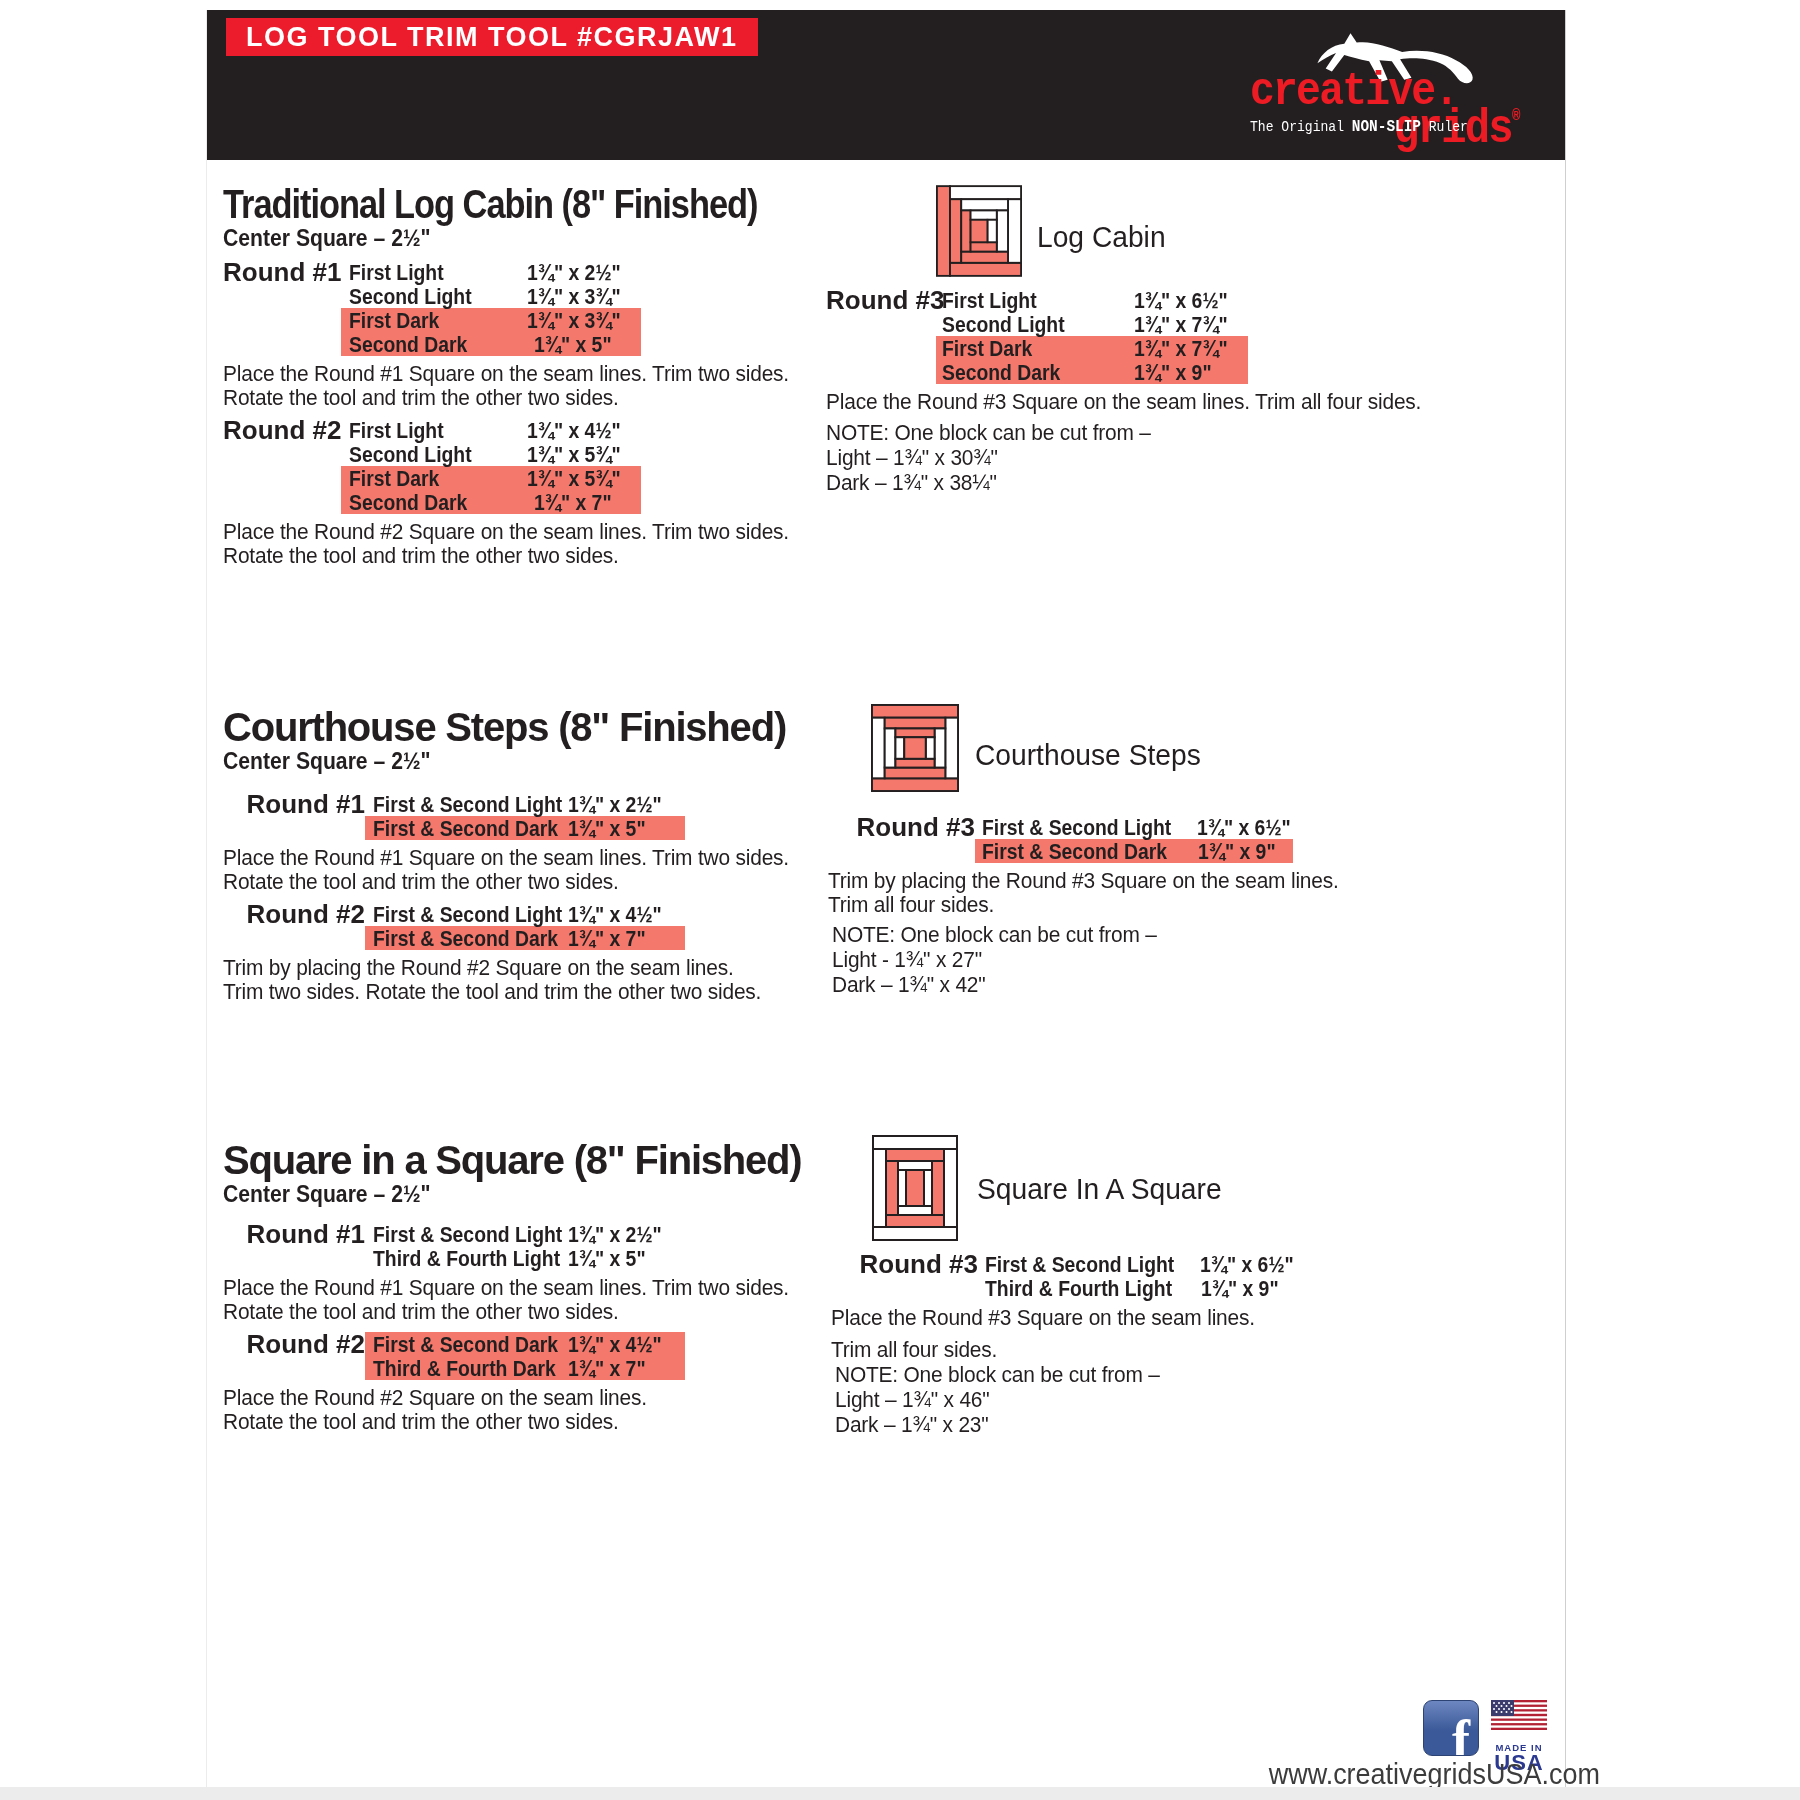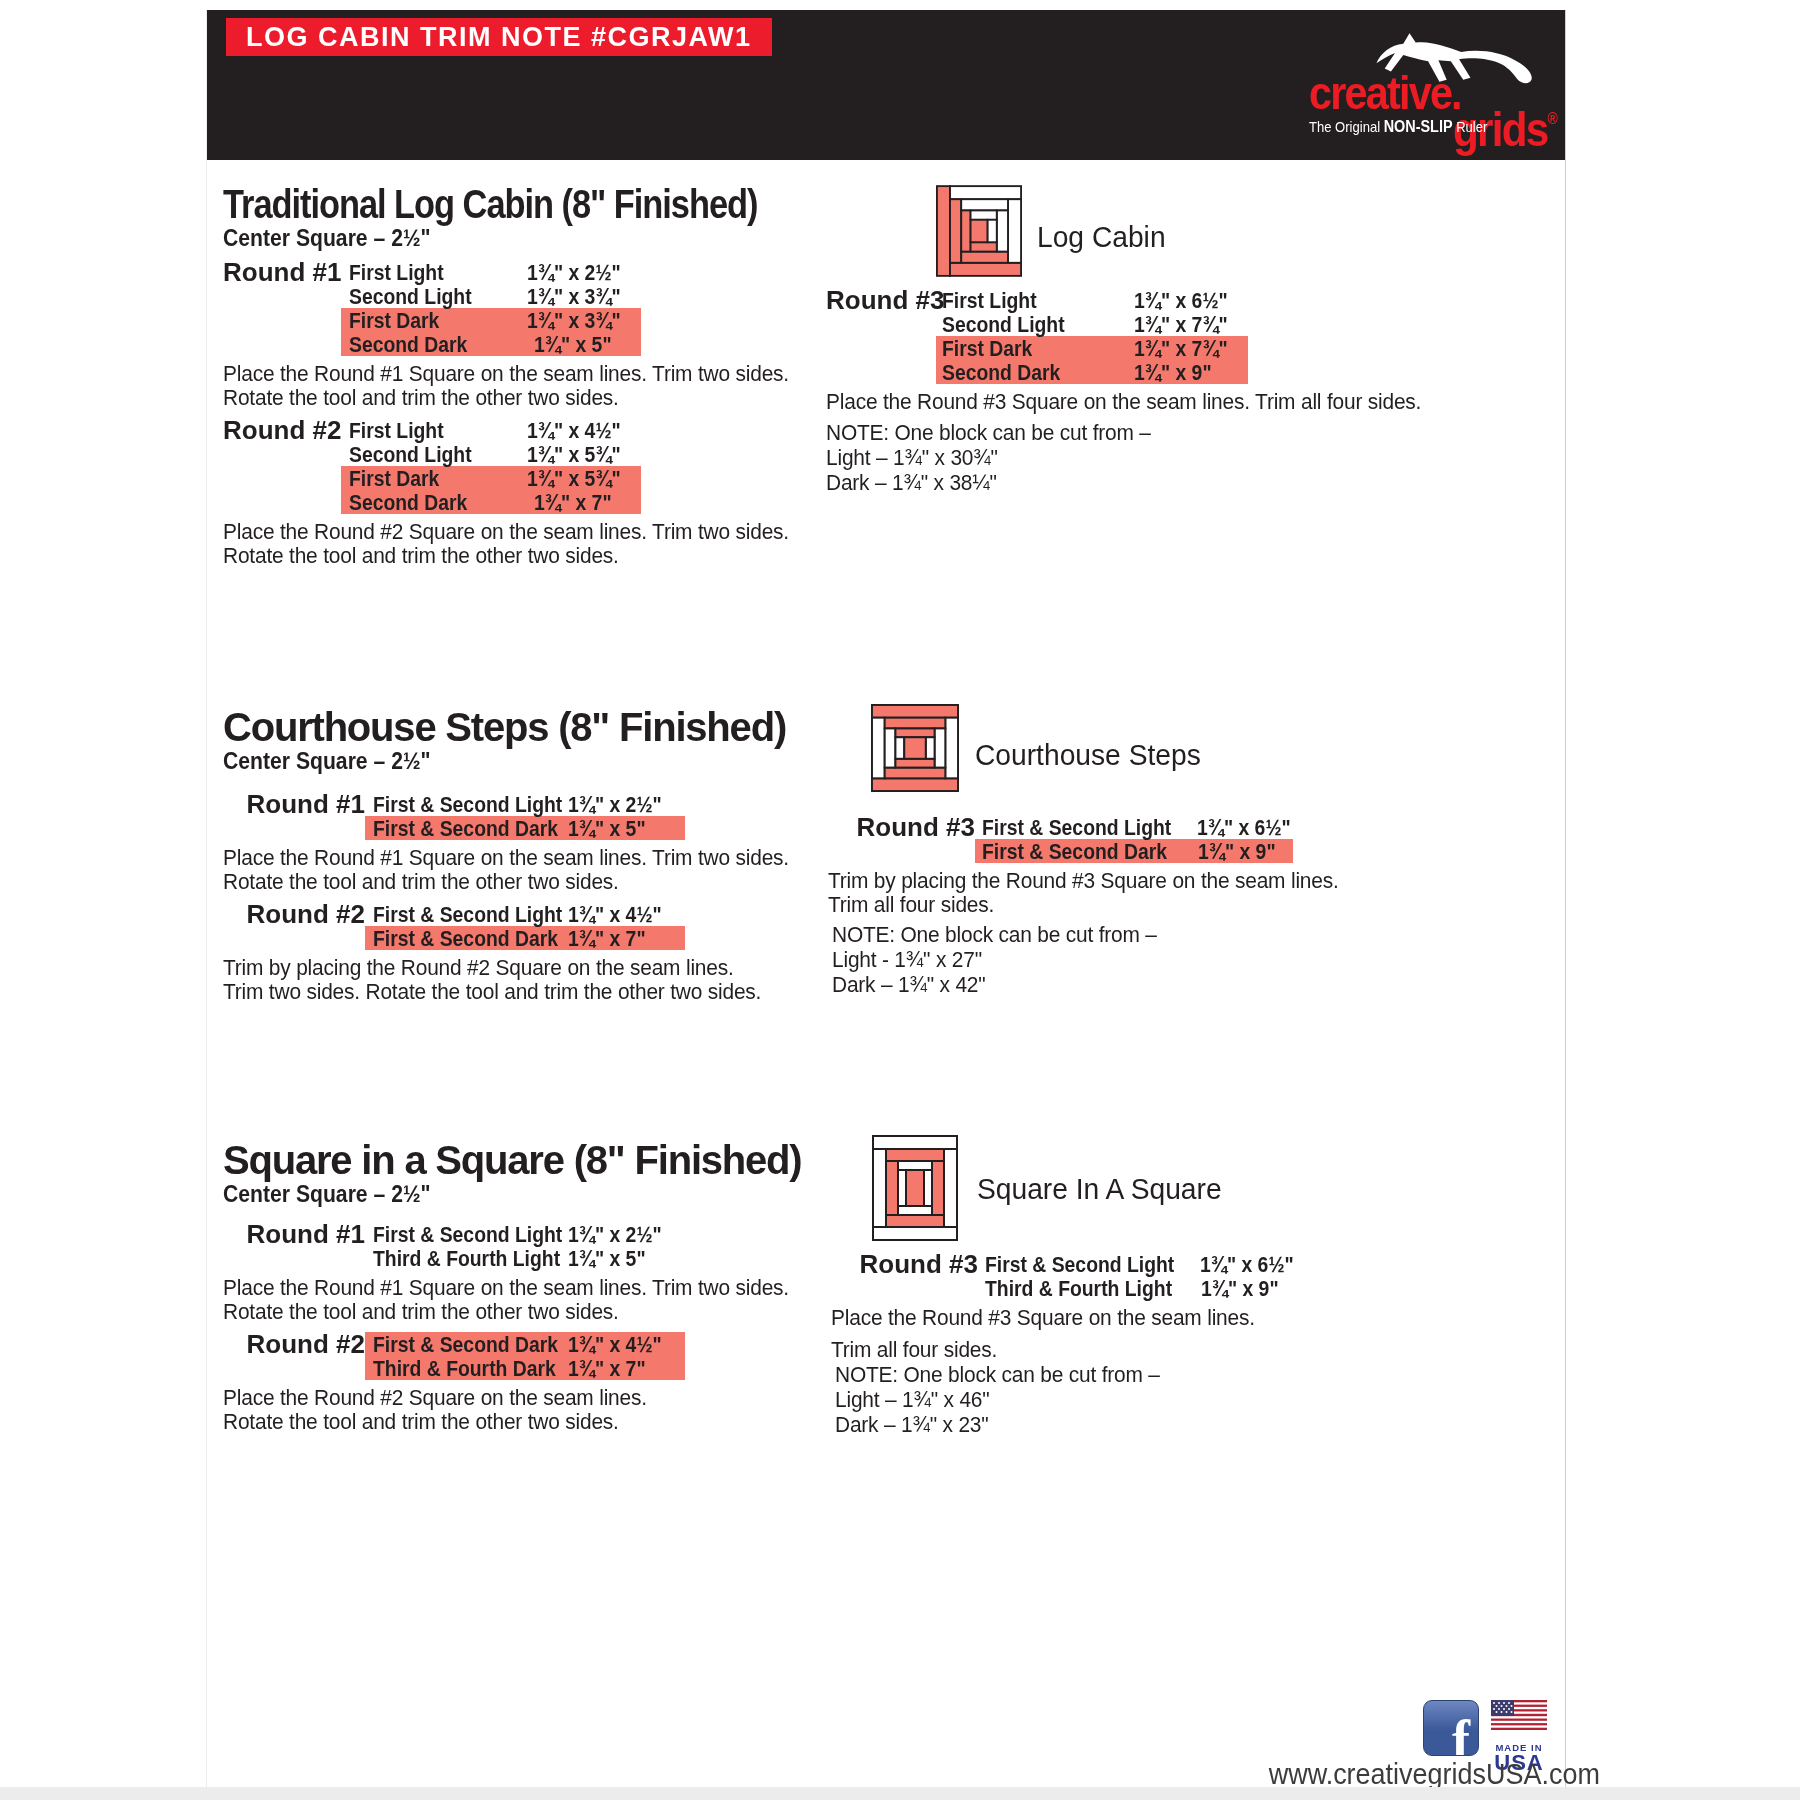--- a/index.html
+++ b/index.html
@@ -24,21 +24,21 @@
   .header{position:absolute;left:0;top:0;width:1358px;height:150px;background:#231f20;}
   .badge{
     position:absolute;left:19px;top:8px;height:38px;background:var(--badge);
     color:#fff;font-weight:700;font-size:27px;line-height:38px;
     padding:0 20px;letter-spacing:1.5px;white-space:nowrap;
   }
   .title{
     position:absolute;left:16px;top:50px;color:#fff;font-weight:700;
     font-size:58px;letter-spacing:-1.5px;white-space:nowrap;
   }
-  .logo{position:absolute;left:1096px;top:12px;width:276px;height:132px;}
+  .logo{position:absolute;left:1037px;top:12px;width:276px;height:132px;font-family:Liberation Mono, monospace;}
   .logo .fox{position:absolute;left:64px;top:2px;}
   .logo .brandtop{
     position:absolute;left:6px;top:44px;color:#ed1c24;font-weight:700;
     font-size:46px;letter-spacing:-2px;transform:scaleX(.9);transform-origin:left top;white-space:nowrap;
   }
   .logo .brandbottom{
     position:absolute;left:150px;top:80px;color:#ed1c24;font-weight:700;
     font-size:48px;letter-spacing:-2px;transform:scaleX(.88);transform-origin:left top;white-space:nowrap;
   }
   .logo .reg{font-size:16px;vertical-align:22px;letter-spacing:0;}
@@ -87,21 +87,21 @@
     position:absolute;left:1040px;top:1748px;width:310px;text-align:right;
     font-size:29px;color:#3c3c3c;transform:scaleX(.93);transform-origin:right top;white-space:nowrap;
   }
 </style>
 </head>
 <body>
 
 <div id="page">
 
   <div class="header">
-    <div class="badge">LOG CABIN TRIM NOTE #CGRJAW1</div>
+    <div class="badge">LOG TOOL TRIM TOOL #CGRJAW1</div>
     <div class="logo">
       <svg class="fox" width="178" height="62" viewBox="0 0 170 60">
         <path fill="#ffffff" d="M8,38 C12,28 22,20 34,19 L40,9 L46,18 C60,16 76,22 90,27
           C108,24 128,27 142,35 C152,40 160,48 158,54 C156,59 148,58 144,53
           C140,47 134,41 127,38 C112,32 98,33 88,34 L99,52 L92,54 L80,36
           L68,35 L76,54 L69,56 L58,36 C48,34 40,32 34,30 L22,46 L16,43 L26,28
           C20,30 14,34 8,38 Z"></path>
       </svg>
       <div class="brandtop">creative.</div>
       <div class="brandbottom"><span>grids</span><span class="reg">®</span></div>

